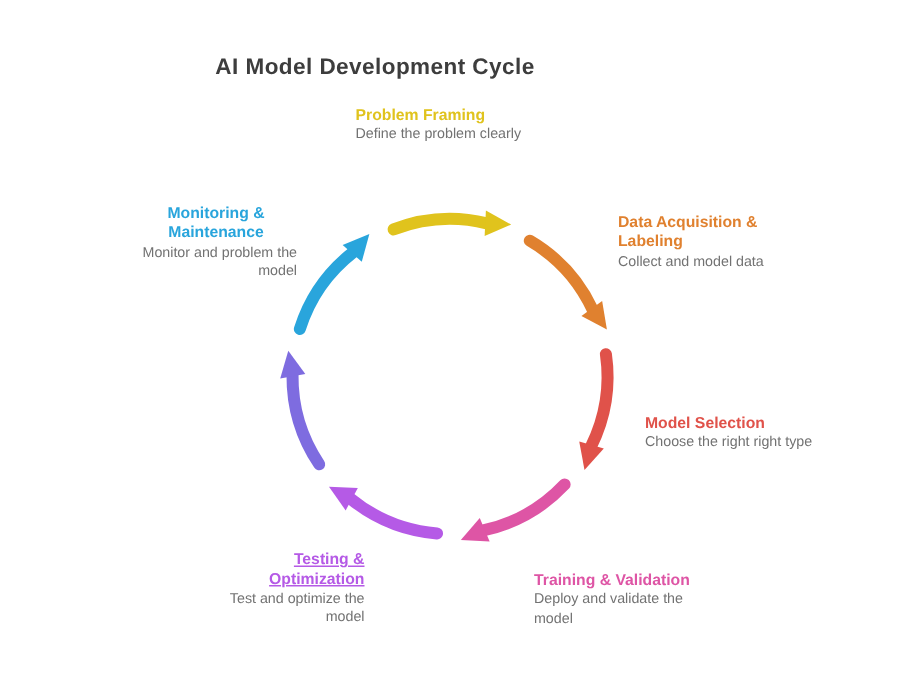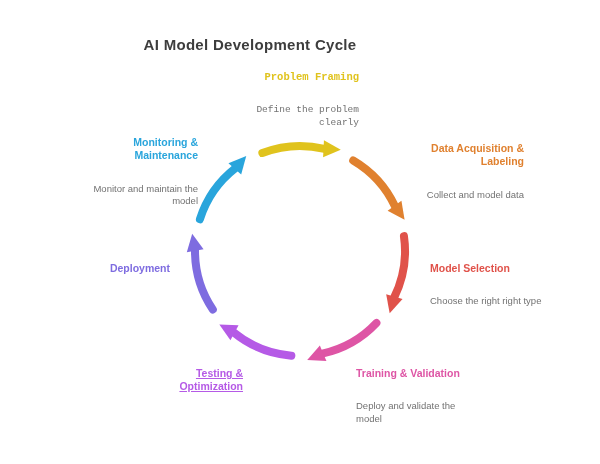--- a/index.html
+++ b/index.html
@@ -35,24 +35,24 @@
   }
   .stage-title {
     font-size: 10.5px;
     font-weight: bold;
     line-height: 1.28;
   }
   .stage-desc {
     font-size: 9.5px;
     color: #727272;
     line-height: 1.32;
-    margin-top: 20px;
+    margin-top: 0;
   }
-  #stage-0 { left: 247px; top: 71px;  width: 112px; text-align: right; font-family: Liberation Mono, monospace; }
-  #stage-1 { left: 412px; top: 142px; width: 112px; text-align: right; }
+  #stage-0 { left: 237px; top: 71px;  width: 112px; text-align: left; }
+  #stage-1 { left: 412px; top: 142px; width: 112px; text-align: left; }
   #stage-2 { left: 430px; top: 262px; width: 112px; text-align: left; }
   #stage-3 { left: 356px; top: 367px; width: 108px; text-align: left; }
   #stage-4 { left: 135px; top: 367px; width: 108px; text-align: right; }
   #stage-5 { left: 62px;  top: 262px; width: 108px; text-align: right; }
   #stage-6 { left: 90px;  top: 136px; width: 108px; text-align: right; }
 </style>
 </head>
 <body>
 
 <div class="page-title">AI Model Development Cycle</div>
@@ -78,33 +78,33 @@
   <div class="stage-title" style="color: rgb(224, 195, 29);">Problem Framing</div>
   <div class="stage-desc">Define the problem clearly</div>
 </div>
 
 <div class="stage" id="stage-1">
   <div class="stage-title" style="color: rgb(224, 129, 47);">Data Acquisition &amp; Labeling</div>
   <div class="stage-desc">Collect and model data</div>
 </div>
 
 <div class="stage" id="stage-2">
-  <div class="stage-title" style="color: rgb(224, 82, 74);">Model Selection</div>
+  <div class="stage-title" style="color: rgb(224, 82, 74); margin-top: 14px;">Model Selection</div>
   <div class="stage-desc">Choose the right right type</div>
 </div>
 
 <div class="stage" id="stage-3">
-  <div class="stage-title" style="color: rgb(222, 85, 165);">Training &amp; Validation</div>
+  <div class="stage-title" style="color: rgb(222, 85, 165); margin-top: 14px;">Training &amp; Validation</div>
   <div class="stage-desc">Deploy and validate the model</div>
 </div>
 
 <div class="stage" id="stage-4">
   <div class="stage-title" style="color: rgb(181, 90, 230); text-decoration: underline;">Testing &amp; Optimization</div>
+  <div class="stage-desc">Test and optimize the model</div>
 </div>
 
 <div class="stage" id="stage-5">
-  <div class="stage-title" style="color: rgb(126, 108, 224);">Deployment</div>
 </div>
 
 <div class="stage" id="stage-6">
-  <div class="stage-title" style="color: rgb(41, 165, 220);">Monitoring &amp; Maintenance</div>
-  <div class="stage-desc">Monitor and maintain the model</div>
+  <div class="stage-title" style="color: rgb(41, 165, 220); text-align: center;">Monitoring &amp; Maintenance</div>
+  <div class="stage-desc">Monitor and problem the model</div>
 </div>
 
 </body></html>

